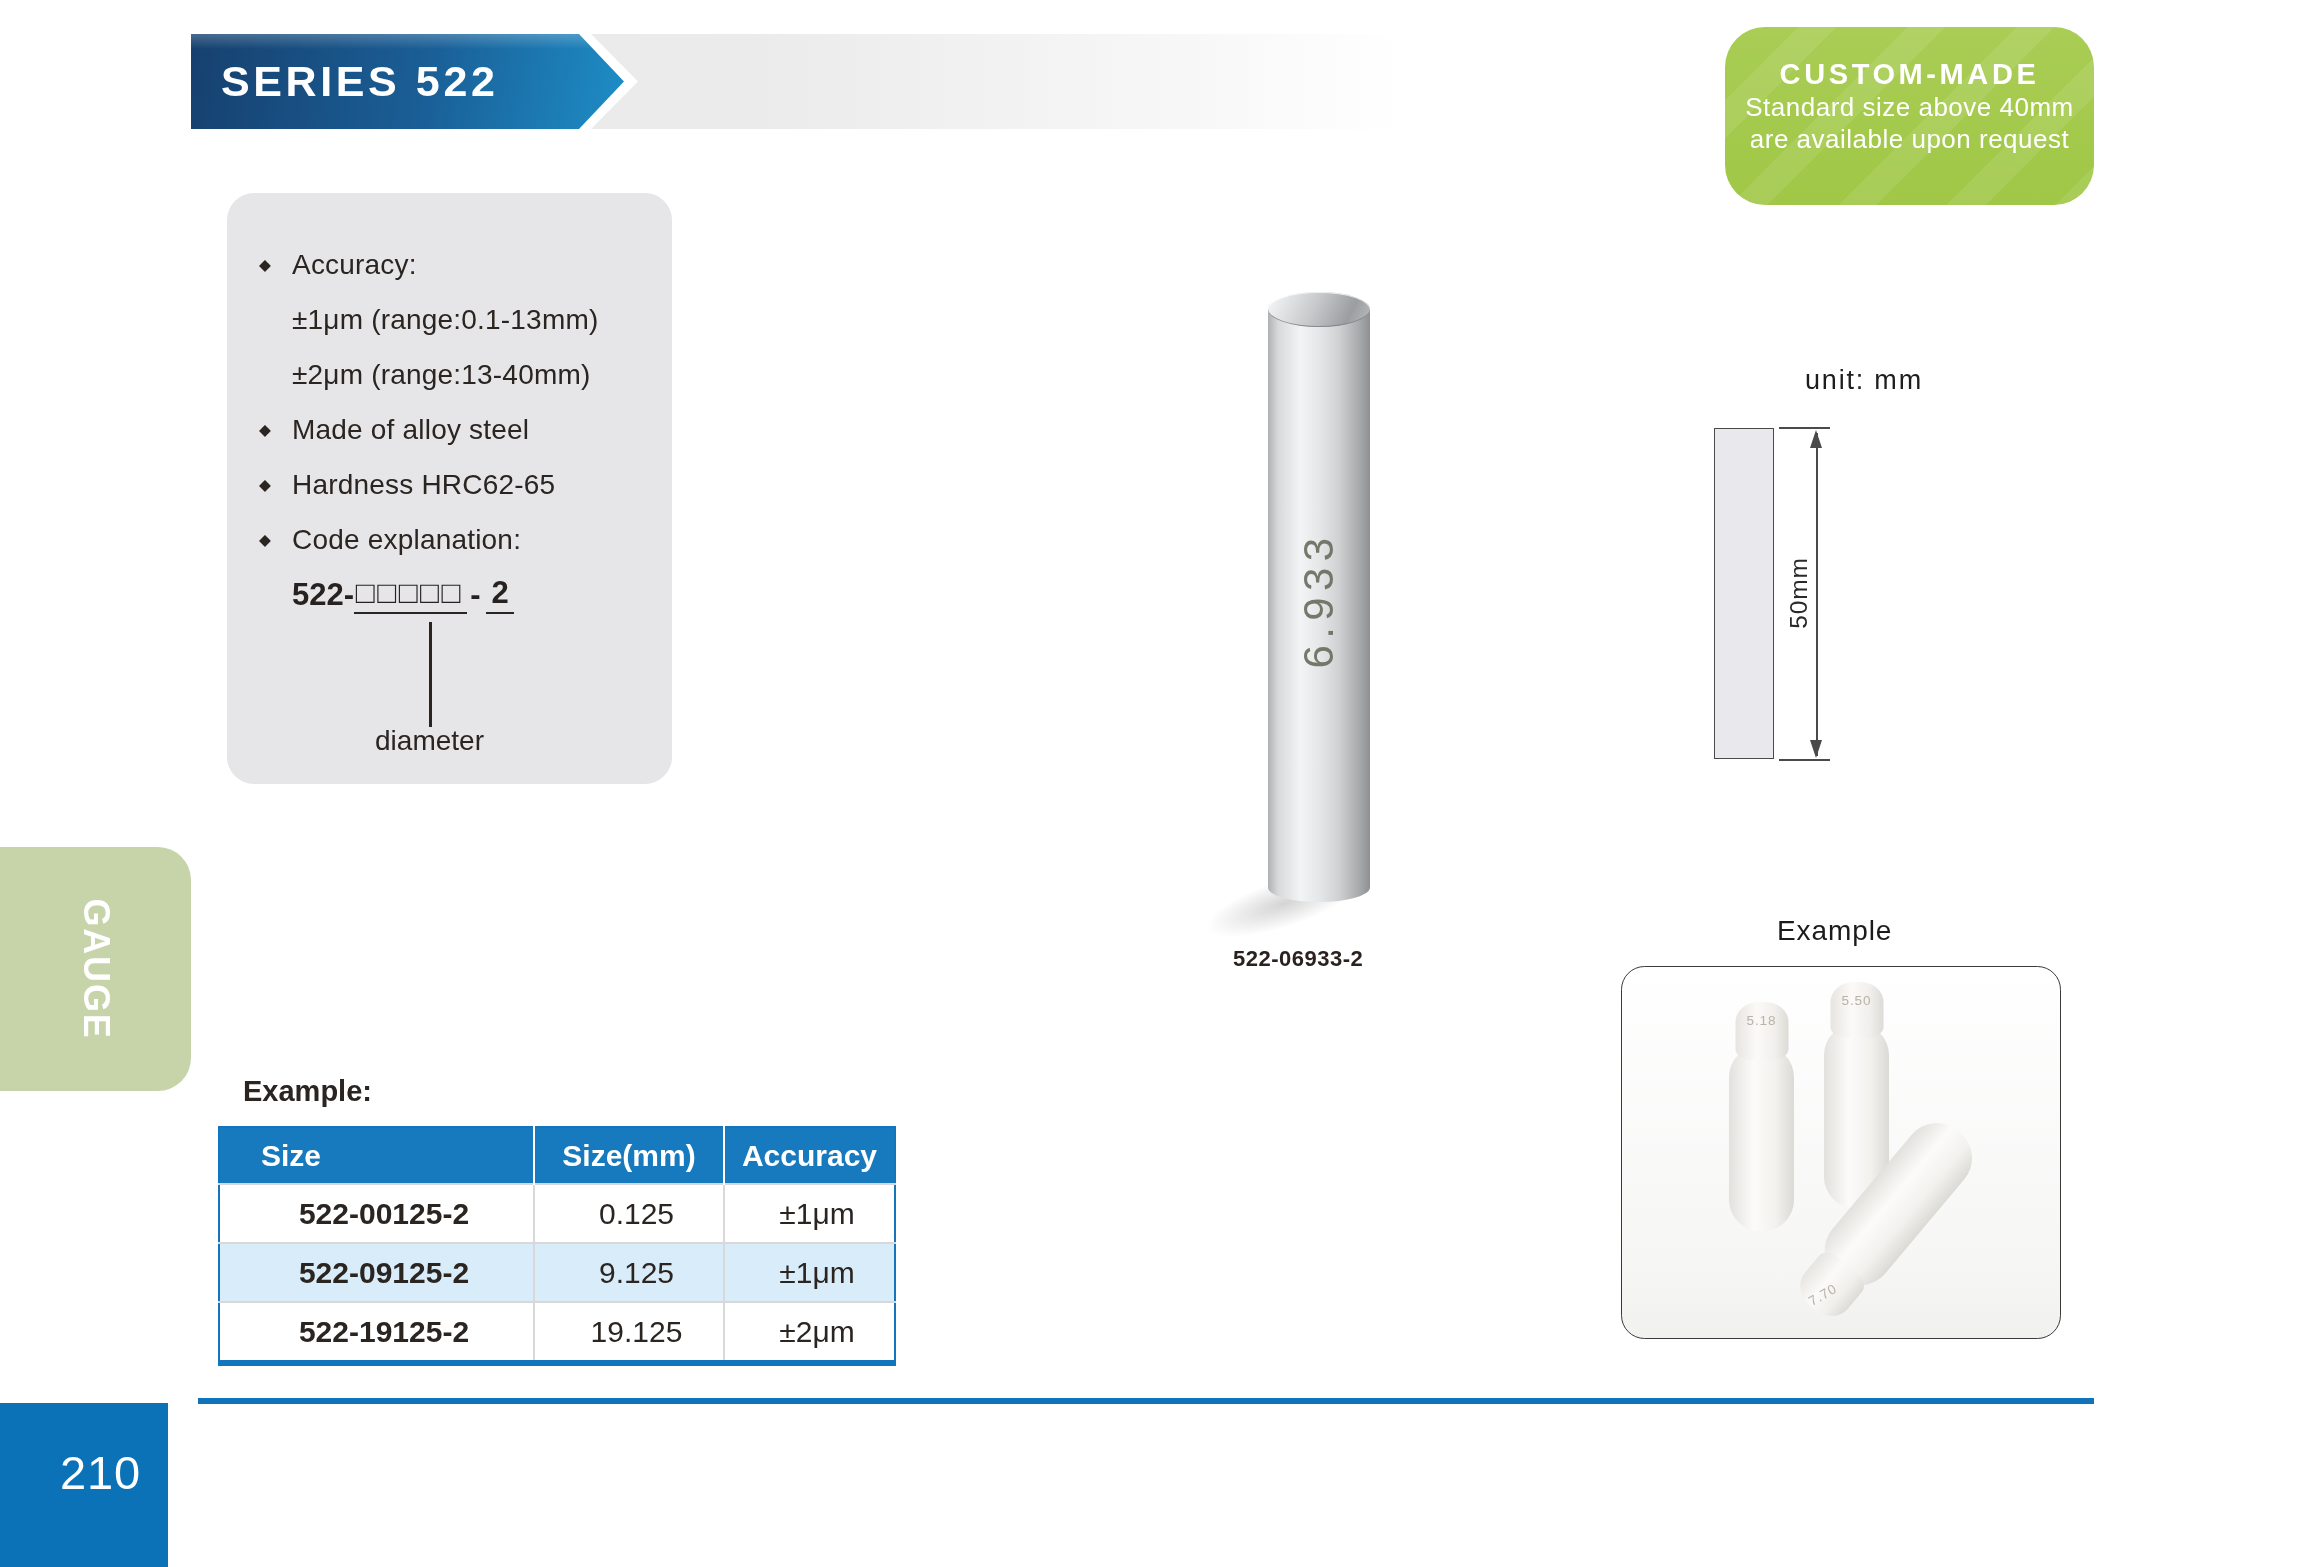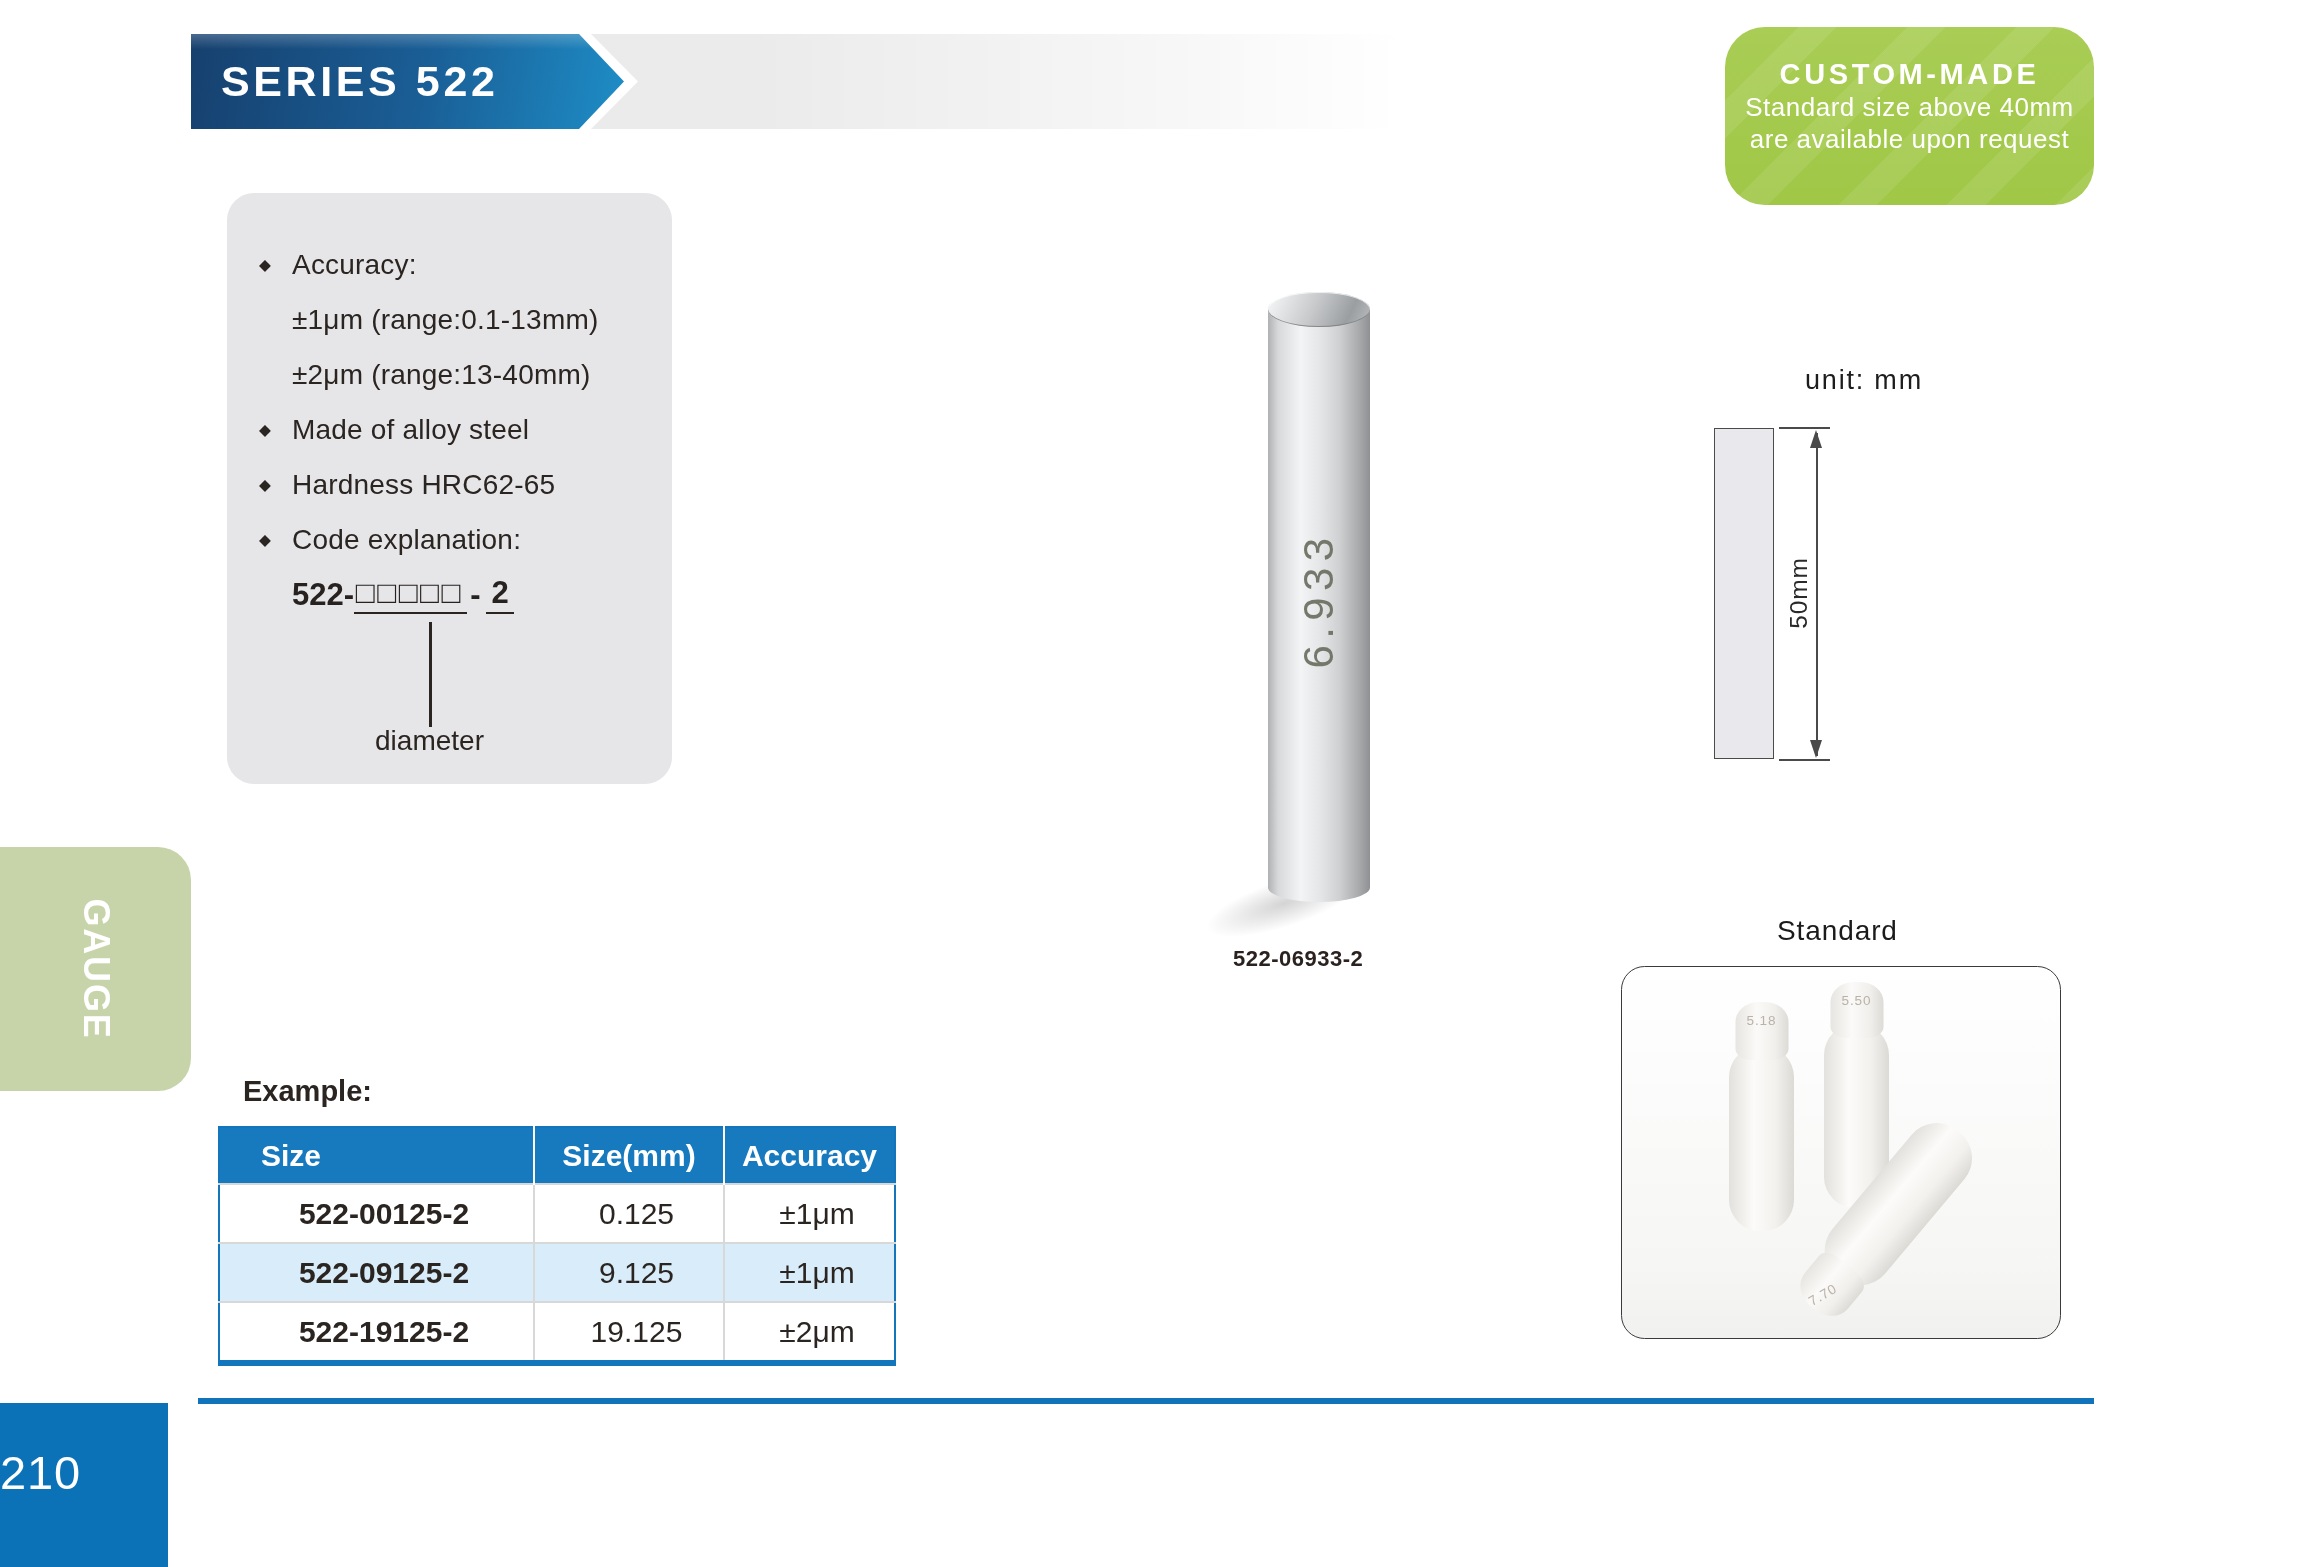--- a/index.html
+++ b/index.html
@@ -124,21 +124,21 @@
   .example-table td{
     height:55px;text-align:center;background:#ffffff;
     border-top:2.7px solid #d8d8d8;border-right:2.7px solid #d8d8d8;padding-left:16px;
   }
   .example-table td:last-child{border-right:none;}
   .example-table td.code-cell{font-weight:bold;}
   .example-table tr.alt td{background:#d9ecf9;}
   
   .page-num-box{
     position:absolute;left:0;top:1403px;width:168px;height:165px;background:#0c72b8;
-    display:flex;align-items:center;padding:0 27px 25.5px 0;box-sizing:border-box;
+    display:flex;align-items:center;justify-content:flex-end;padding:0 27px 25.5px 0;box-sizing:border-box;
   }
   .page-num{color:#ffffff;font-size:47px;letter-spacing:0.9px;}
   .footer-line{position:absolute;left:198px;top:1398px;width:1896px;height:6.4px;background:#1173b9;}
 </style>
 </head>
 <body>
 
 <div id="page">
 
   <div class="header-strip"></div>
@@ -203,21 +203,21 @@
   <div class="diag-rect"></div>
   <div class="ext-line ext-top"></div>
   <div class="ext-line ext-bottom"></div>
   <div class="dim-line"></div>
   <div class="arr arr-up"></div>
   <div class="arr arr-down"></div>
   <div class="dim-text-wrap">
     <span class="dim-text">50mm</span>
   </div>
 
-  <div class="package-title">Standard</div>
+  <div class="package-title">Example</div>
   <div class="package-box">
     <div class="capsule capsule-a">
       <div class="cap-body"></div>
       <div class="cap-lid">
         <span class="cap-text">5.18</span>
       </div>
     </div>
     <div class="capsule capsule-b">
       <div class="cap-body"></div>
       <div class="cap-lid">

